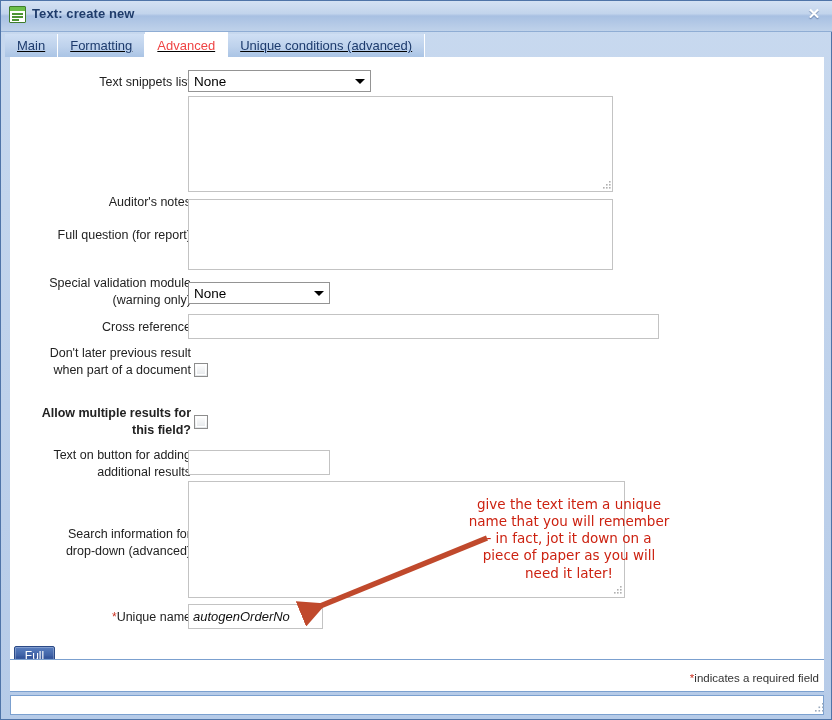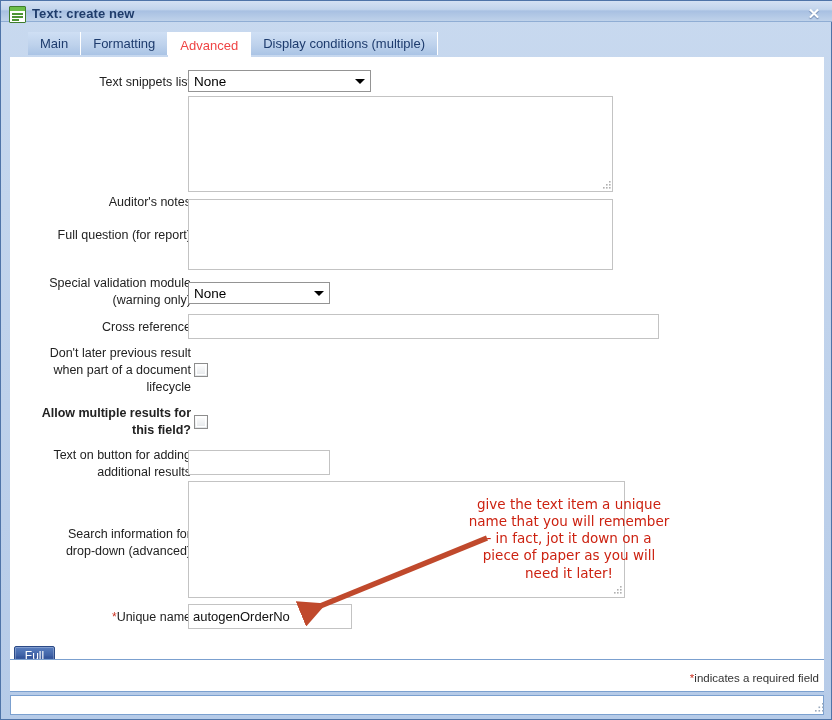--- a/index.html
+++ b/index.html
@@ -17,21 +17,21 @@
     position: absolute;
     left: 0; top: 0;
     width: 832px; height: 720px;
     box-sizing: border-box;
     background: linear-gradient(to bottom, #c8d9ef 0%, #b6cbe8 100%);
     border: 1px solid #4f74a8;
   }
   #titlebar {
     position: absolute;
     left: 0; top: 0;
-    width: 832px; height: 21px;
+    width: 832px; height: 31px;
     background: linear-gradient(to bottom, #d4e1f3 0%, #c2d4ec 42%, #a8c0e2 50%, #bfd2ea 100%);
     border-bottom: 1px solid #8fadd4;
     box-sizing: border-box;
   }
   #title-icon {
     position: absolute; left: 8px; top: 5px;
     width: 17px; height: 17px;
     background: #ffffff;
     border: 1px solid #3f7d2c;
     box-sizing: border-box;
@@ -67,24 +67,25 @@
     font-weight: bold;
     line-height: 22px;
     text-align: center;
     cursor: pointer;
     text-shadow: 0 1px 1px rgba(40,70,120,.6);
   }
 
   
   #tabstrip {
     position: absolute;
-    left: 27px; top: 31px;
+    left: 4px; top: 31px;
     height: 25px;
     display: flex;
-    align-items: flex-start;
+    align-items: flex-end;
+    text-decoration: underline;
   }
   .tab {
     height: 23px;
     line-height: 23px;
     padding: 0 12px;
     font-size: 13px;
     color: #1d3b6d;
     background: linear-gradient(to bottom, #cfdff4 0%, #bed2ec 55%, #aac4e5 100%);
     border-right: 1px solid #ffffff;
     box-sizing: border-box;
@@ -287,21 +288,21 @@
       <div class="icon-line l3"></div>
     </div>
     <div id="title-text">Text: create new</div>
     <div id="close-button">✕</div>
   </div>
 
   <div id="tabstrip">
     <div class="tab first">Main</div>
     <div class="tab">Formatting</div>
     <div class="tab active">Advanced</div>
-    <div class="tab">Display conditions (multiple)</div>
+    <div class="tab">Unique conditions (advanced)</div>
   </div>
 
   <div id="content">
 
     <div class="label-col" style="top:16px;">
       <div class="flabel" style="position:relative;">Text snippets list</div>
     </div>
     <select class="sel" style="left:177px; top:12px; width:183px;">
       <option>None</option>
     </select>
@@ -337,21 +338,20 @@
     <div class="sel-arrow" style="left:303px; top:233px;"></div>
 
     <div class="label-col" style="top:261px;">
       <div class="flabel" style="position:relative;">Cross reference</div>
     </div>
     <input class="txt" type="text" style="left: 177px; top: 256px; width: 471px;" placeholder="">
 
     <div class="label-col" style="top:287px;">
       <div class="flabel" style="position:relative;">Don't later previous result</div>
       <div class="flabel" style="position:relative;">when part of a document</div>
-      <div class="flabel" style="position:relative;">lifecycle</div>
     </div>
     <div class="cbx" style="left:183px; top:305px;"></div>
 
     <div class="label-col" style="top:347px;font-weight:bold;">
       <div class="flabel" style="position:relative;">Allow multiple results for</div>
       <div class="flabel" style="position:relative;">this field?</div>
     </div>
     <div class="cbx" style="left:183px; top:357px;"></div>
 
     <div class="label-col" style="top:389px;">
@@ -372,21 +372,21 @@
           <rect x="5" y="4" width="1.6" height="1.6"></rect>
         <rect x="8" y="7" width="1.6" height="1.6"></rect>
           <rect x="5" y="7" width="1.6" height="1.6"></rect>
           <rect x="2" y="7" width="1.6" height="1.6"></rect>
       </g>
     </svg>
 
     <div class="label-col" style="top:551px;">
       <div class="flabel" style="position:relative;"><span class="req-star">*</span><span>Unique name</span></div>
     </div>
-    <input class="txt" type="text" style="left: 177px; top: 546px; width: 164px;" value="autogenOrderNo">
+    <input class="txt" type="text" style="left: 177px; top: 546px; width: 135px; font-style: italic;" value="autogenOrderNo">
 
   </div>
 
   <div id="save-button">Full</div>
 
   <div id="separator"></div>
   <div id="statusbar"></div>
 
   <div id="required-note"><span class="req-star">*</span><span>indicates a required field</span></div>
 

